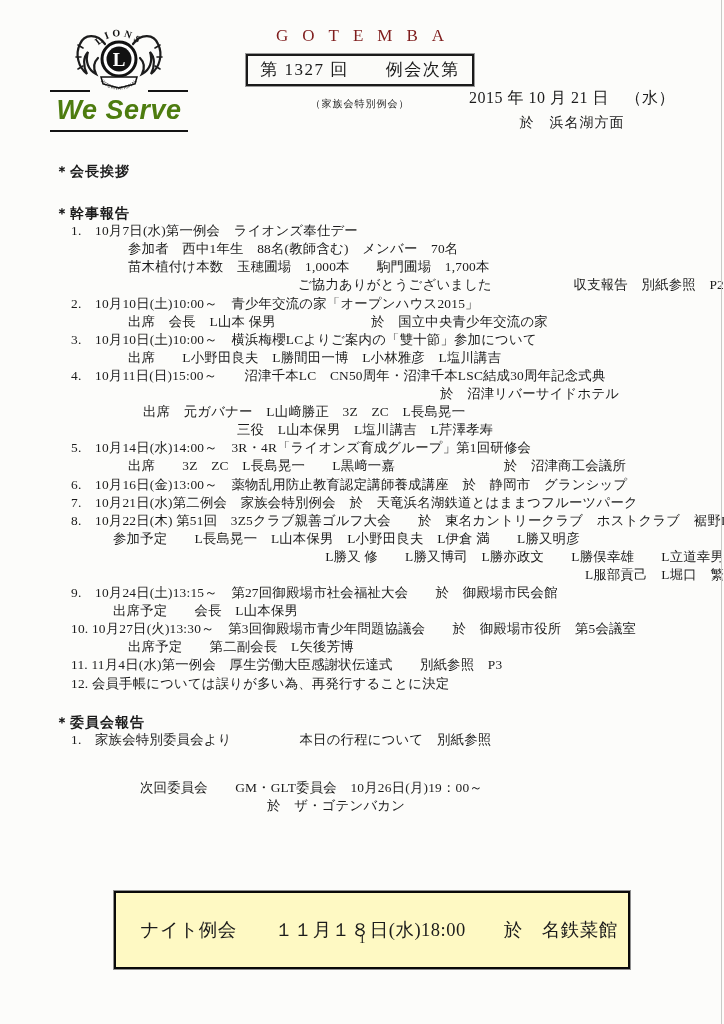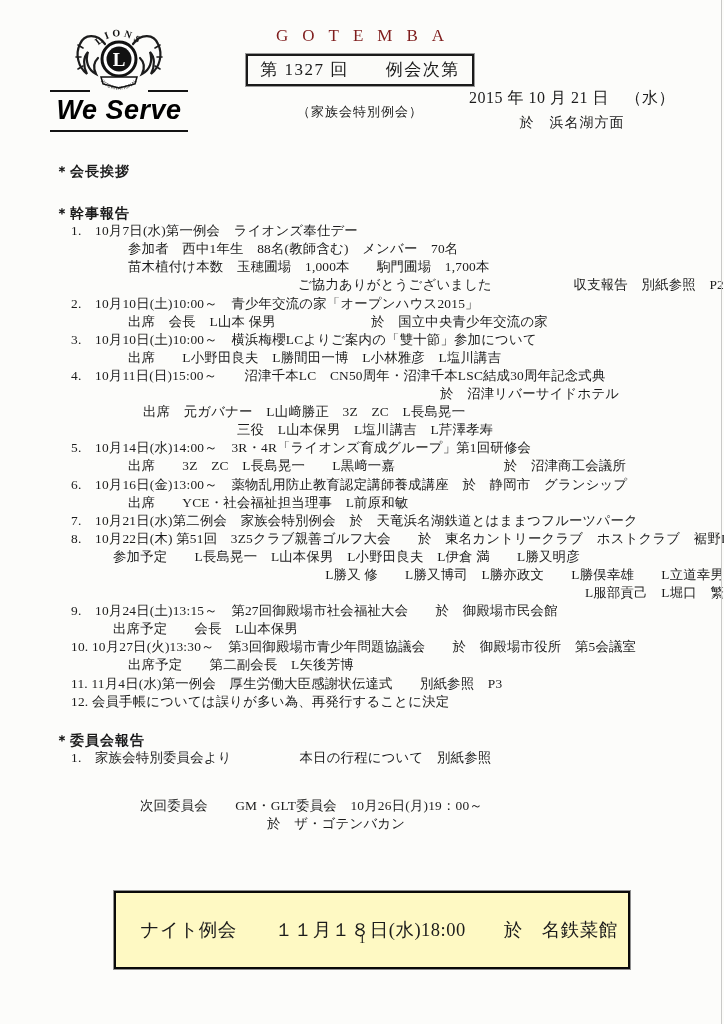--- a/index.html
+++ b/index.html
@@ -12,30 +12,30 @@
   .logo{position:absolute;left:48px;top:24px;width:142px;height:112px;}
   .emblem{display:block;margin:0 auto;position:relative;z-index:2;}
   .rule{position:absolute;border-top:2.5px solid #141414;}
   .rule.l{top:66px;left:2px;width:40px;}
   .rule.r{top:66px;right:2px;width:40px;}
   .rule.b{top:106px;left:2px;right:2px;}
   .motto{
     position:absolute;top:71px;left:0;right:0;text-align:center;
     font-family:"Liberation Sans","DejaVu Sans",sans-serif;
     font-style:italic;font-weight:700;font-size:27px;letter-spacing:0.5px;
-    color:#000000;
+    color:#4d7c0f;
   }
   
   .head-center{position:absolute;left:182px;top:26px;width:356px;text-align:center;}
   .city{font-size:17px;letter-spacing:14px;padding-left:14px;color:#7f1d1d;}
   .title-box{
     display:inline-block;margin-top:8px;border:2px solid #1a1a1a;outline:1px solid #9a9a9a;
     padding:2px 12px 3px 12px;font-size:17px;letter-spacing:1.5px;background:#fbfbf9;
   }
-  .subtitle{margin-top:17px;font-size:13px;letter-spacing:1px;}
+  .subtitle{margin-top:11px;font-size:10px;letter-spacing:1px;}
   .head-right{position:absolute;left:462px;top:88px;width:220px;text-align:center;}
   .date-line{font-size:16px;letter-spacing:.5px;}
   .venue-line{font-size:14px;margin-top:5px;letter-spacing:1px;}
   
   .doc{position:absolute;left:0;top:162px;right:0;}
   .line{font-size:13.4px;line-height:18.1px;white-space:pre;letter-spacing:.2px;}
   .lv-h{padding-left:55px;font-weight:700;font-size:14px;
         font-family:"Liberation Sans","DejaVu Sans",sans-serif;letter-spacing:1px;}
   .lv-i{padding-left:71px;}
   .lv-s1{padding-left:113px;}
@@ -117,21 +117,20 @@
       <div class="line lv-s2">出席　会長　L山本 保男　　　　　　　於　国立中央青少年交流の家</div>
       <div class="line lv-i">3.　10月10日(土)10:00～　横浜梅櫻LCよりご案内の「雙十節」参加について</div>
       <div class="line lv-s2">出席　　L小野田良夫　L勝間田一博　L小林雅彦　L塩川講吉</div>
       <div class="line lv-i">4.　10月11日(日)15:00～　　沼津千本LC　CN50周年・沼津千本LSC結成30周年記念式典</div>
       <div class="line lv-r">於　沼津リバーサイドホテル</div>
       <div class="line lv-s3">出席　元ガバナー　L山﨑勝正　3Z　ZC　L長島晃一</div>
       <div class="line lv-s5">三役　L山本保男　L塩川講吉　L芹澤孝寿</div>
       <div class="line lv-i">5.　10月14日(水)14:00～　3R・4R「ライオンズ育成グループ」第1回研修会</div>
       <div class="line lv-s2">出席　　3Z　ZC　L長島晃一　　L黒﨑一嘉　　　　　　　　於　沼津商工会議所</div>
       <div class="line lv-i">6.　10月16日(金)13:00～　薬物乱用防止教育認定講師養成講座　於　静岡市　グランシップ</div>
-      <div class="line lv-s2">出席　　YCE・社会福祉担当理事　L前原和敏</div>
       <div class="line lv-i">7.　10月21日(水)第二例会　家族会特別例会　於　天竜浜名湖鉄道とはままつフルーツパーク</div>
       <div class="line lv-i">8.　10月22日(木) 第51回　3Z5クラブ親善ゴルフ大会　　於　東名カントリークラブ　ホストクラブ　裾野LC</div>
       <div class="line lv-s1">参加予定　　L長島晃一　L山本保男　L小野田良夫　L伊倉 満　　L勝又明彦</div>
       <div class="line lv-s4">L勝又 修　　L勝又博司　L勝亦政文　　L勝俣幸雄　　L立道幸男</div>
       <div class="line lv-s4">L服部貢己　L堀口　繁</div>
       <div class="line lv-i">9.　10月24日(土)13:15～　第27回御殿場市社会福祉大会　　於　御殿場市民会館</div>
       <div class="line lv-s1">出席予定　　会長　L山本保男</div>
       <div class="line lv-i">10. 10月27日(火)13:30～　第3回御殿場市青少年問題協議会　　於　御殿場市役所　第5会議室</div>
       <div class="line lv-s2">出席予定　　第二副会長　L矢後芳博</div>
       <div class="line lv-i">11. 11月4日(水)第一例会　厚生労働大臣感謝状伝達式　　別紙参照　P3</div>

